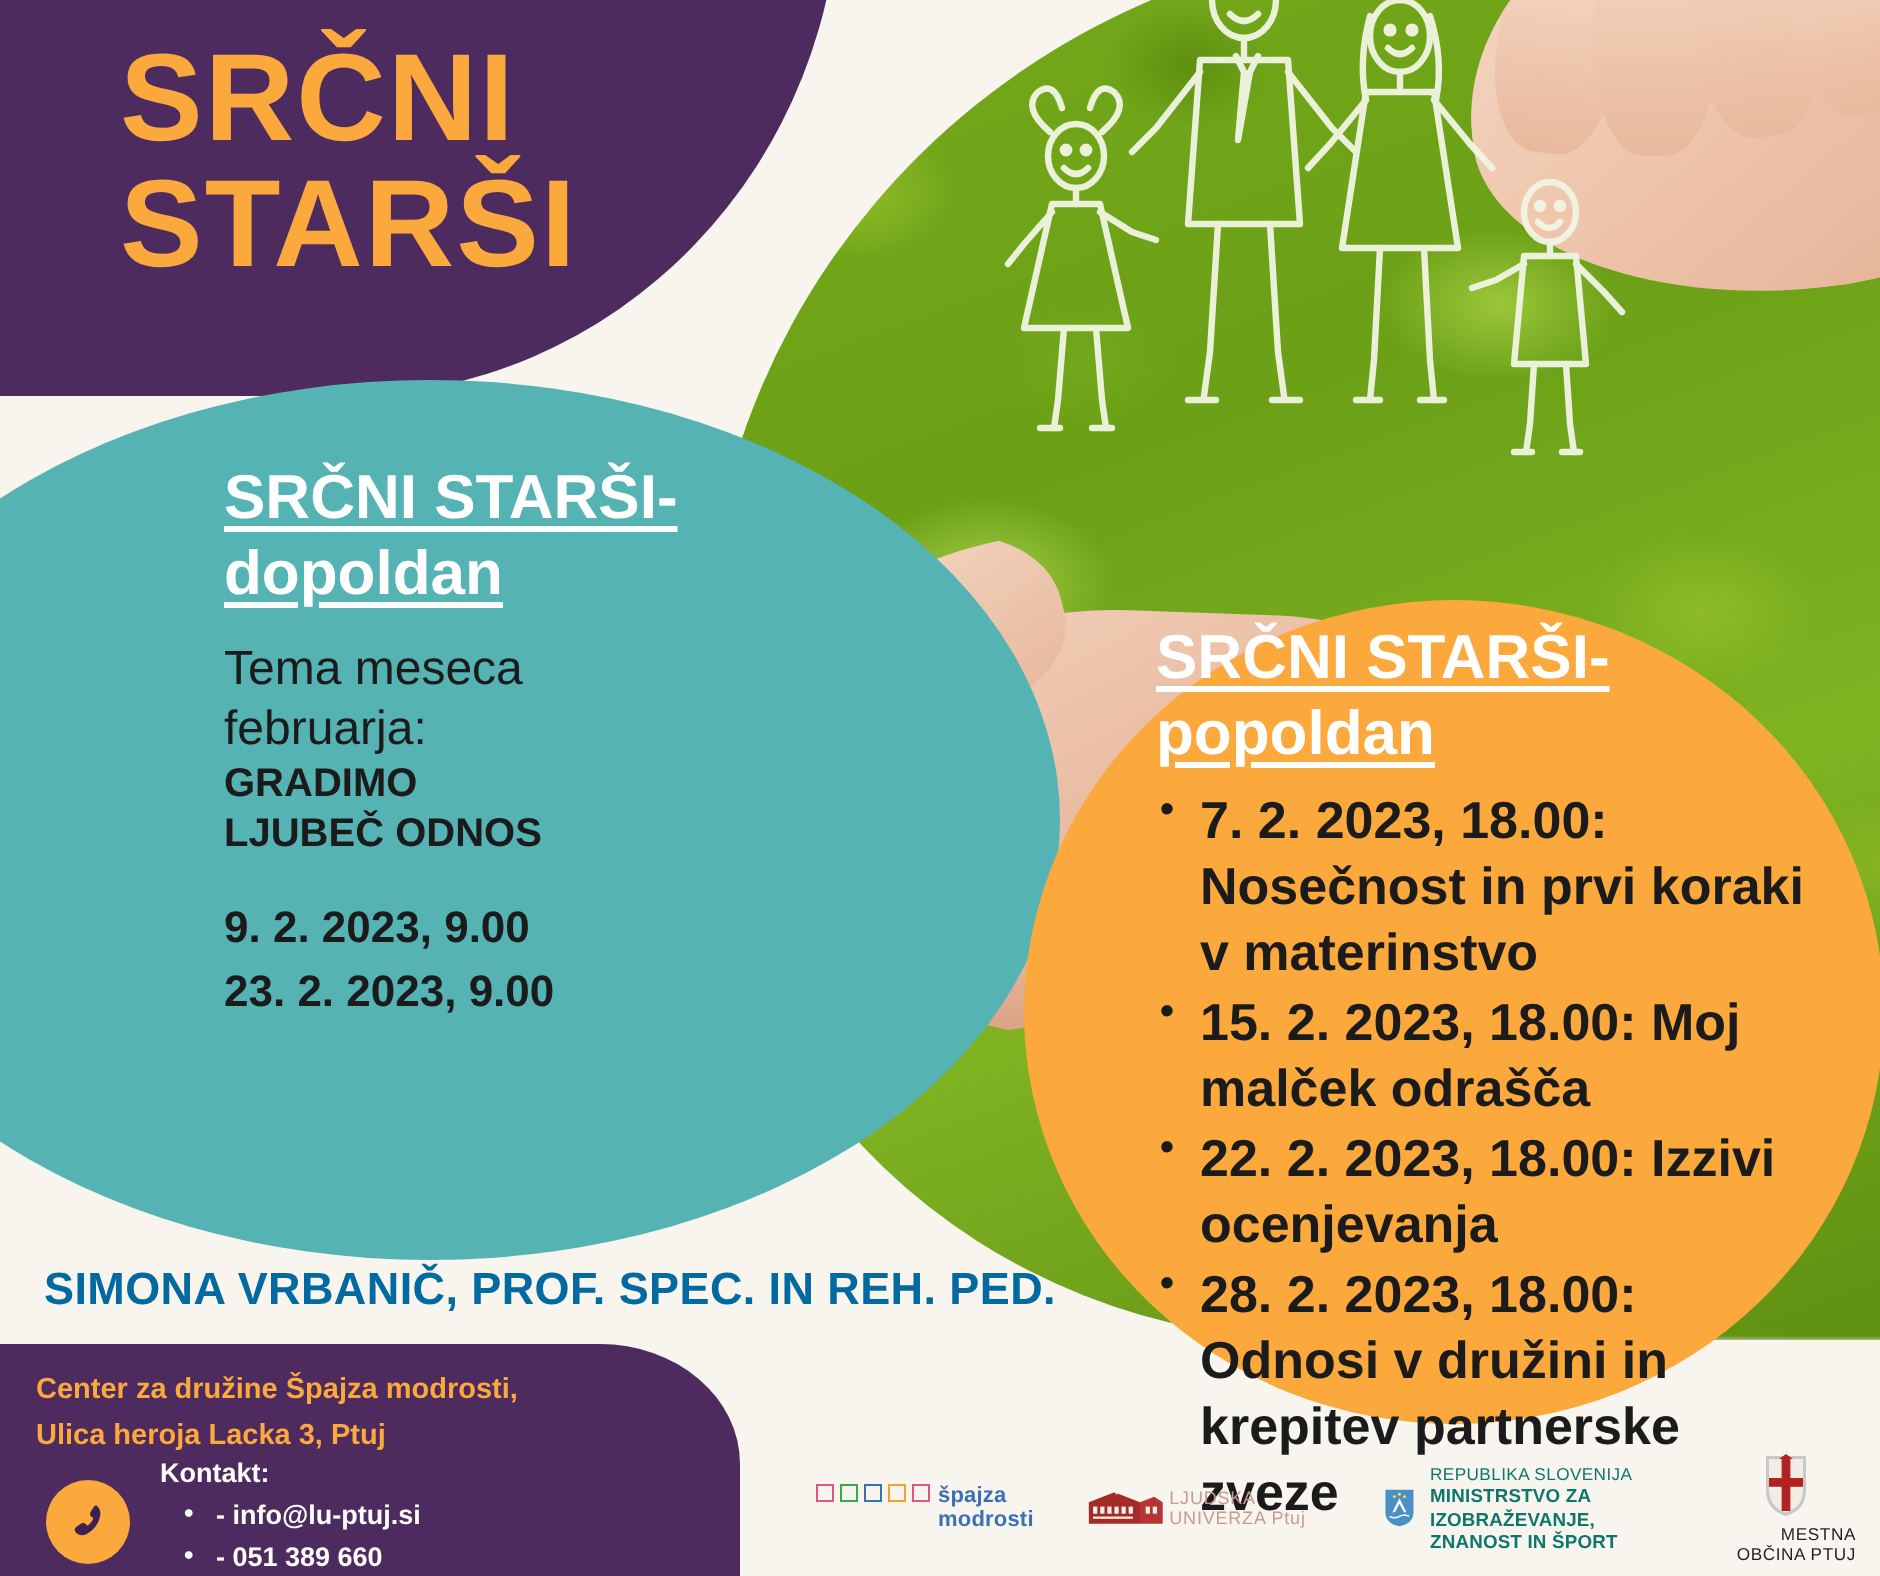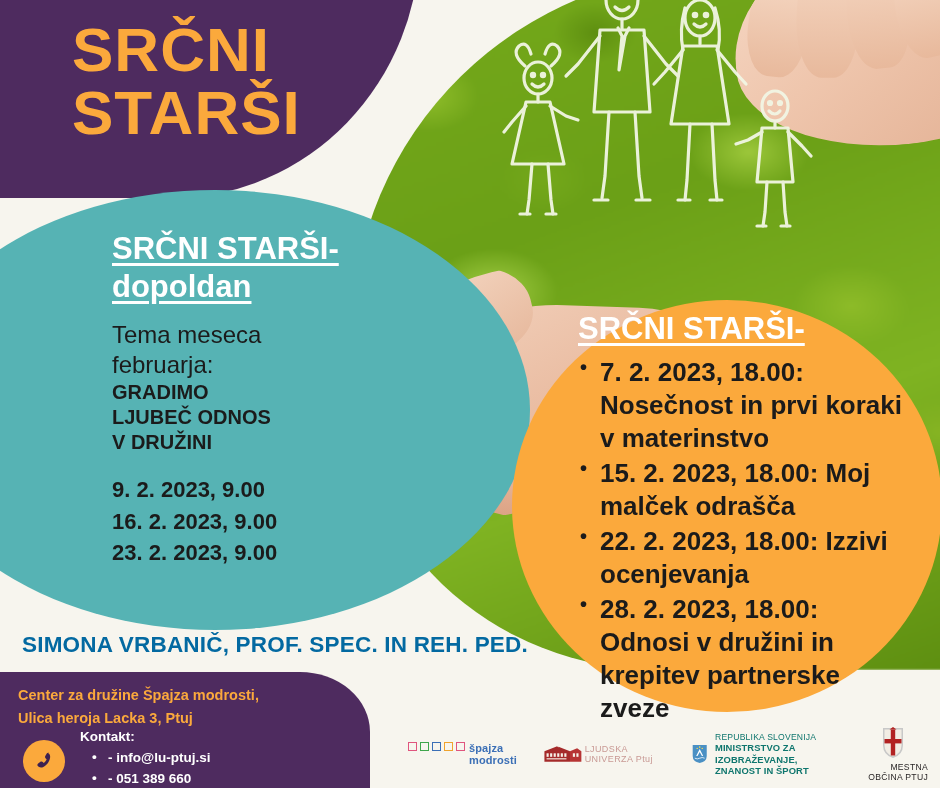--- a/index.html
+++ b/index.html
@@ -99,21 +99,21 @@
     position:absolute; left:118px; top:8px; width:360px; height:290px;
     pointer-events:none;
   }
   .header-blob-r{
     position:absolute; left:-120px; top:-60px;
     width:540px; height:258px;
     background:#4E2B5F;
     border-radius:0 0 46% 0 / 0 0 100% 0;
   }
   .title{
-    position:absolute; left:72px; top:18px;
+    position:absolute; left:60px; top:18px;
     color:#FBA93C;
     font-size:62px; font-weight:bold;
     line-height:1.02;
     letter-spacing:1px;
     z-index:6;
   }
 
   
   .teal-circle{
     position:absolute;
@@ -323,33 +323,32 @@
       <div>SRČNI STARŠI-</div>
       <div>dopoldan</div>
     </div>
     <div class="teal-sub">
       <div>Tema meseca</div>
       <div>februarja:</div>
     </div>
     <div class="teal-topic">
       <div>GRADIMO</div>
       <div>LJUBEČ ODNOS</div>
-      <div>V DRUŽINI</div>
     </div>
     <div class="teal-dates">
       <div>9. 2. 2023, 9.00</div>
-      <div>16. 2. 2023, 9.00</div>
       <div>23. 2. 2023, 9.00</div>
     </div>
   </div>
 
   <div class="orange-circle"></div>
   <div class="orange-content">
     <div class="orange-head">
       <div>SRČNI STARŠI-</div>
+      <div>popoldan</div>
     </div>
     <ul class="orange-list">
       <li>7. 2. 2023, 18.00: Nosečnost in prvi koraki v materinstvo</li>
       <li>15. 2. 2023, 18.00: Moj malček odrašča</li>
       <li>22. 2. 2023, 18.00: Izzivi ocenjevanja</li>
       <li>28. 2. 2023, 18.00: Odnosi v družini in krepitev partnerske zveze</li>
     </ul>
   </div>
 
   <div class="presenter">SIMONA VRBANIČ, PROF. SPEC. IN REH. PED.</div>

